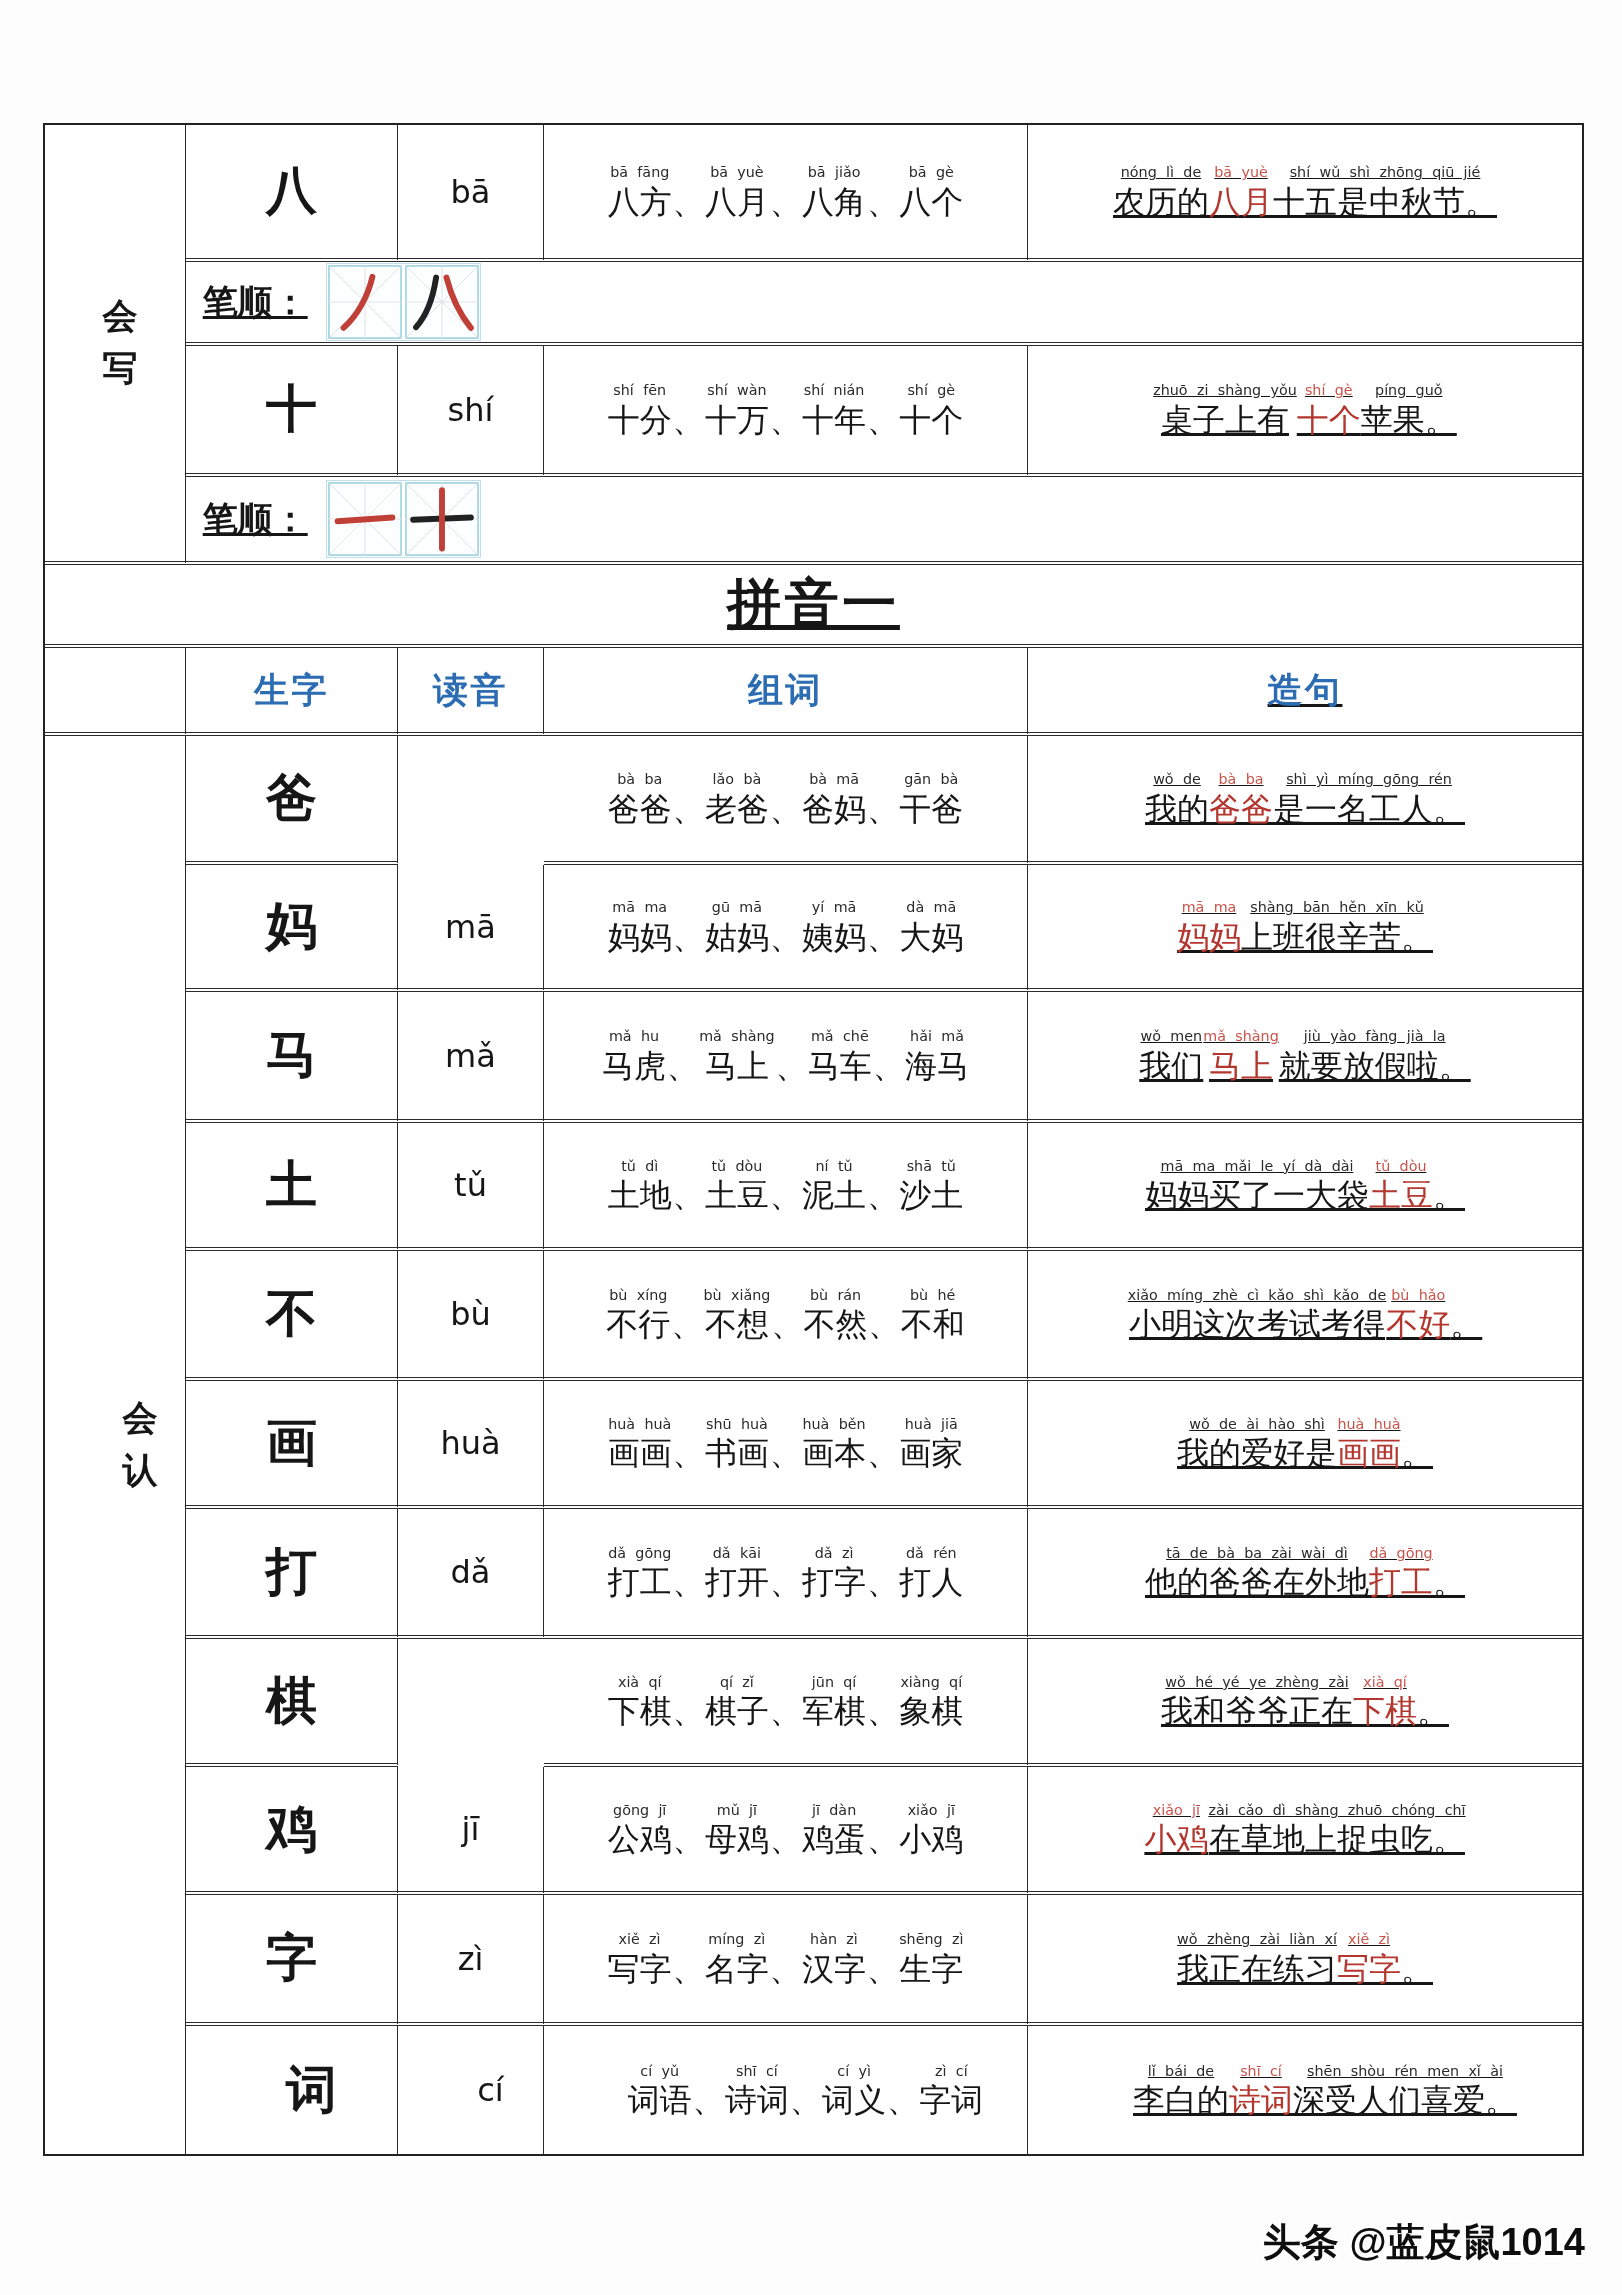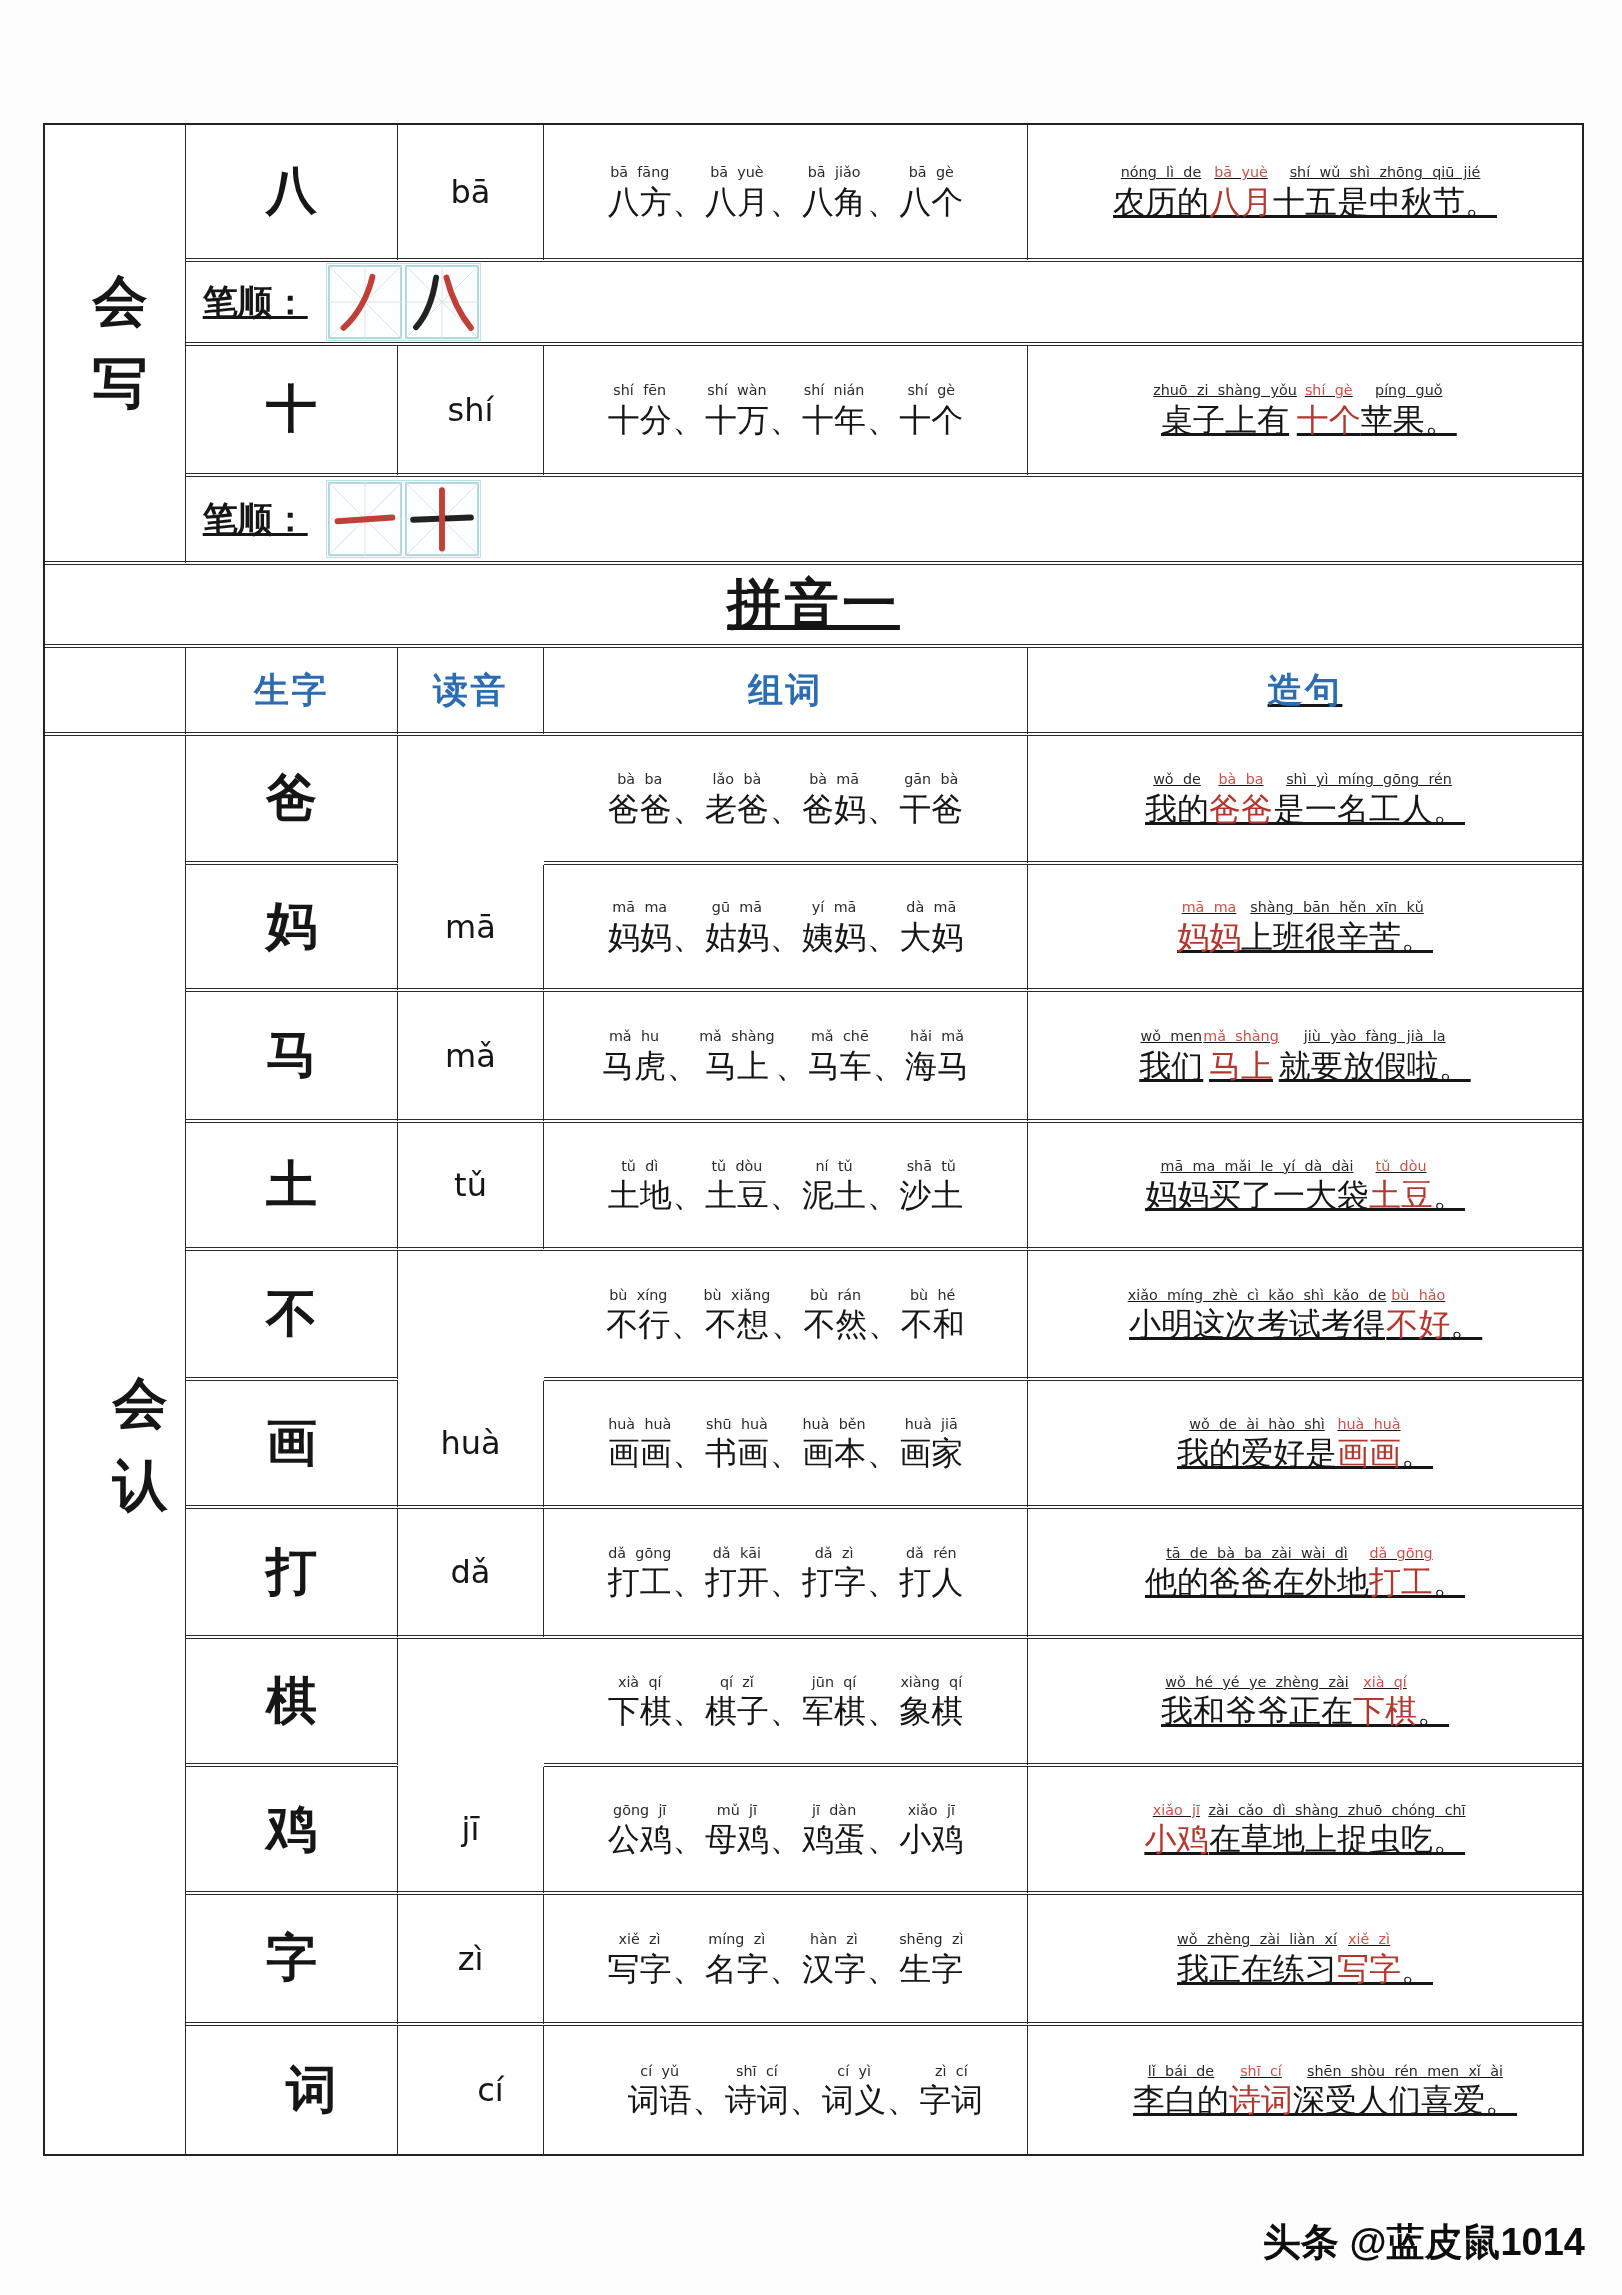--- a/index.html
+++ b/index.html
@@ -12,21 +12,21 @@
     grid-template-columns:141px 212px 146px 484px 554px;
     grid-template-rows:137px 84px 131px 88px 83px 88px 129px 127px 131px 128px 130px 128px 130px 128px 128px 131px 128px;
     border:2.4px solid #222;
   }
   .cell{
     border-right:1.8px solid #2b2b2b;border-bottom:4.2px double #2b2b2b;
     display:flex;align-items:center;justify-content:center;overflow:hidden;background:#fff;
   }
   .cell.colend{border-right:none;text-decoration:underline;}
   .cell.rowend{border-bottom:none;padding-left:40px;}
-  .vlabel{width:56px;font-size:55px;font-weight:700;line-height:1.5;text-align:center;word-break:break-all;margin-left:10px;}
+  .vlabel{width:56px;font-size:35px;font-weight:700;line-height:1.5;text-align:center;word-break:break-all;margin-left:10px;}
   .big-char{font-size:51px;font-weight:700;}
   .pron{font-size:32px;font-family:"DejaVu Sans","Liberation Sans",sans-serif;}
   .title-cell .title-text{font-size:54px;font-weight:700;letter-spacing:3.6px;}
   .hdr{font-size:35px;font-weight:700;color:var(--blue,#2b6cb3);letter-spacing:2.4px;}
   .flexrow{display:flex;align-items:flex-end;justify-content:center;width:100%;padding:0 4.8px;}
   .unit,.seg{display:inline-flex;flex-direction:column;align-items:center;}
   .py{font-family:"DejaVu Sans","Liberation Sans",sans-serif;font-size:14.3px;height:21.5px;line-height:21.5px;
       white-space:nowrap;word-spacing:4.8px;color:#2a2a2a;}
   .zh{font-size:32px;line-height:1.15;white-space:nowrap;}
   .sep{font-size:32px;line-height:1.15;padding:0 0.6px;}
@@ -394,20 +394,23 @@
     <span class="seg">
           <span class="py"></span>
           <span class="zh">。</span>
         </span>
   </div>
     </div>
 
   <div class="cell" style="grid-area:11/2/12/3">
       <span class="big-char">不</span>
     </div>
+  <div class="cell" style="grid-area:11/3/12/4">
+      <span class="pron">bù</span>
+    </div>
   <div class="cell" style="grid-area:11/4/12/5">
       <div class="flexrow">
     <span class="unit">
           <span class="py">bù xíng</span>
           <span class="zh">不行</span>
         </span>
         <span class="sep">、</span>
     <span class="unit">
           <span class="py">bù xiǎng</span>
           <span class="zh">不想</span>

